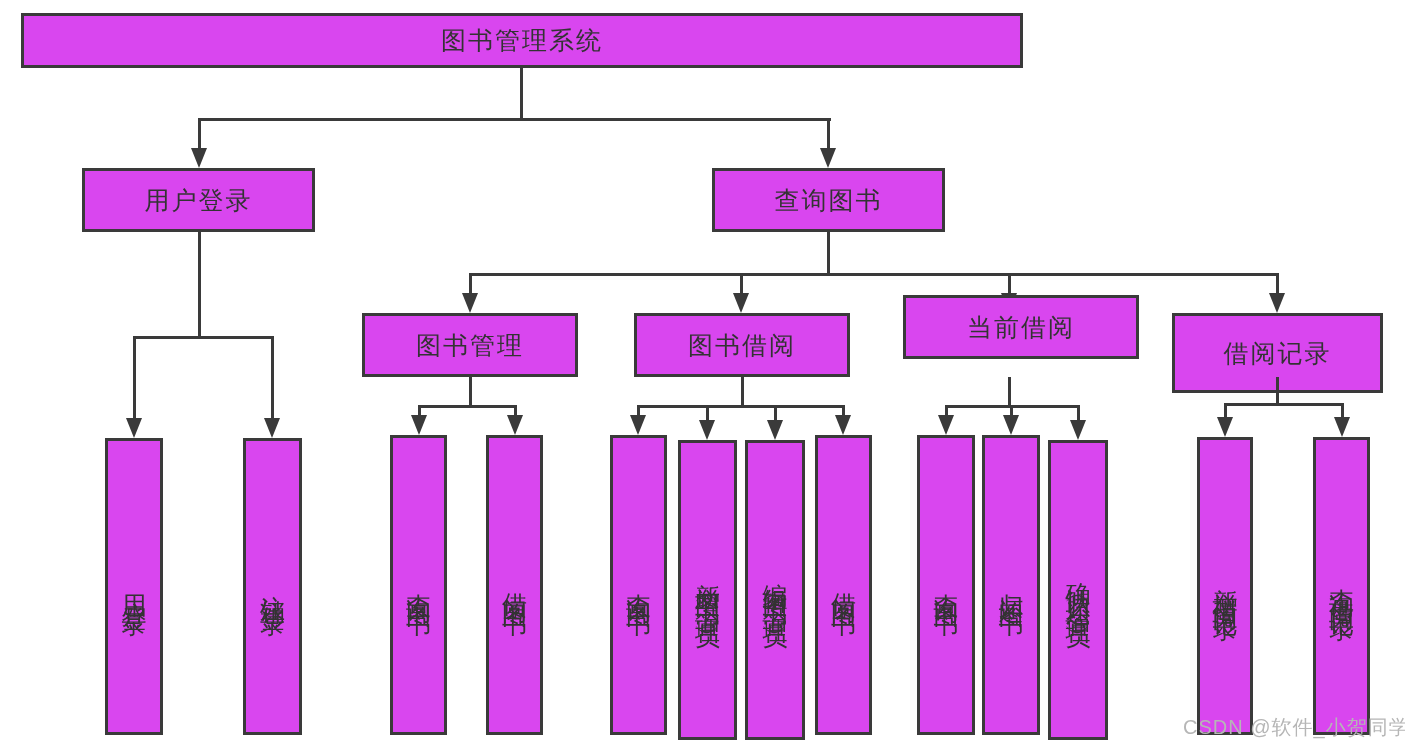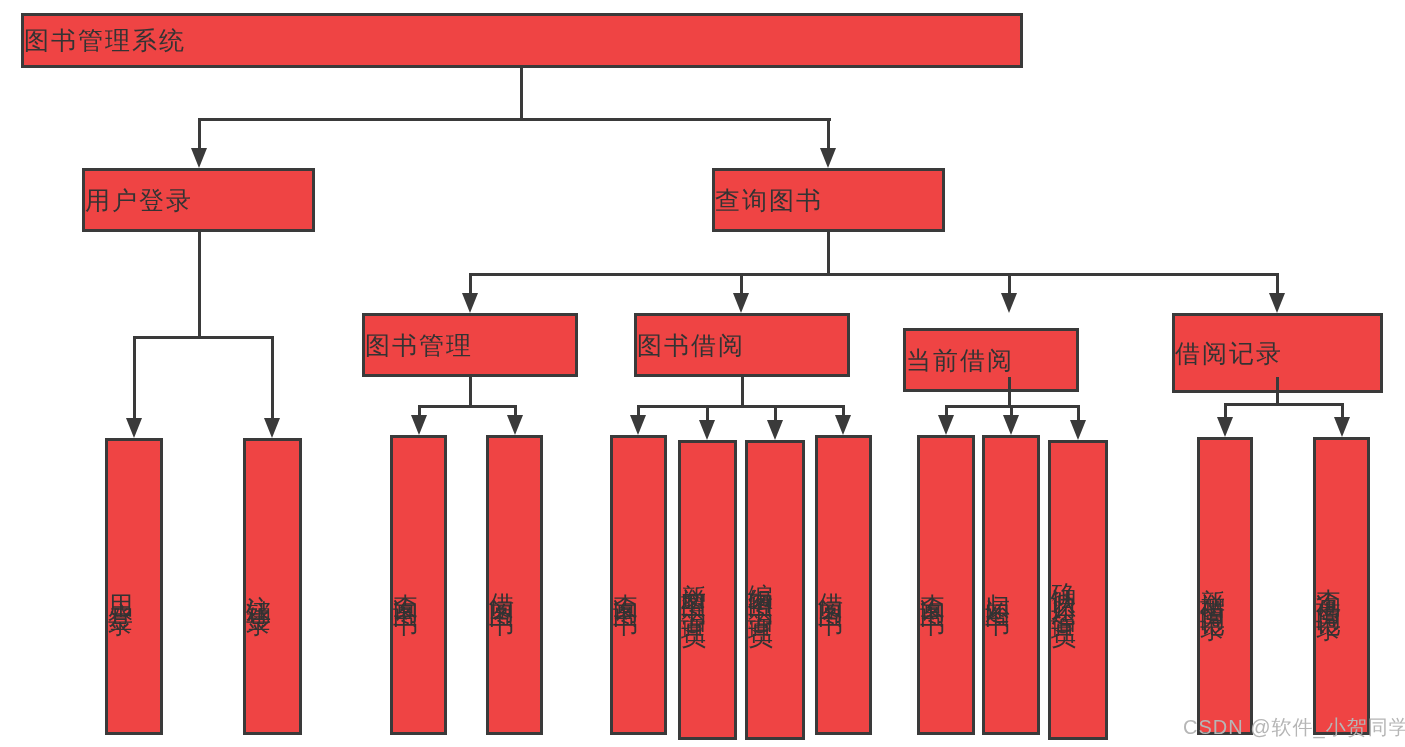--- a/index.html
+++ b/index.html
@@ -2,21 +2,21 @@
 <html style="--line: #3a3a3a; --text: #333333; --background: #ffffff; --watermark: #b6b6b6;"><head>
 <meta charset="utf-8">
 <style>
   html,body{margin:0;padding:0;background:#fff;}
   .stage{
     position:relative;width:1405px;height:747px;background:var(--background,#fff);
     font-family:"Liberation Sans","DejaVu Sans",sans-serif;overflow:hidden;
   }
   .box{
     position:absolute;box-sizing:border-box;border:3px solid var(--line,#3a3a3a);
-    background:#ef4444;display:flex;align-items:center;justify-content:flex-start;
+    background:#d946ef;display:flex;align-items:center;justify-content:center;
   }
   .hlabel{
     font-size:25px;color:var(--text,#333);letter-spacing:2px;white-space:nowrap;
   }
   .vlabel{
     writing-mode:vertical-rl;text-orientation:mixed;line-height:1;
     font-size:25px;color:var(--text,#333);letter-spacing:6px;white-space:nowrap;
   }
   .hline{position:absolute;height:3px;background:var(--line,#3a3a3a);}
   .vline{position:absolute;width:3px;background:var(--line,#3a3a3a);}
@@ -70,21 +70,21 @@
   <div class="arrow" style="left:1001px;top:293px"></div>
   <div class="vline" style="left:1276px;top:273px;height:22px"></div>
   <div class="arrow" style="left:1269px;top:293px"></div>
 
   <div class="box" style="left:362px;top:313px;width:216px;height:64px">
     <span class="hlabel">图书管理</span>
   </div>
   <div class="box" style="left:634px;top:313px;width:216px;height:64px">
     <span class="hlabel">图书借阅</span>
   </div>
-  <div class="box" style="left:903px;top:328px;width:176px;height:64px">
+  <div class="box" style="left:903px;top:295px;width:236px;height:64px">
     <span class="hlabel">当前借阅</span>
   </div>
   <div class="box" style="left:1172px;top:313px;width:211px;height:80px">
     <span class="hlabel">借阅记录</span>
   </div>
 
   <div class="vline" style="left:469px;top:377px;height:28px"></div>
   <div class="hline" style="left:418px;top:405px;width:99px"></div>
   <div class="vline" style="left:418px;top:405px;height:12px"></div>
   <div class="arrow" style="left:411px;top:415px"></div>

